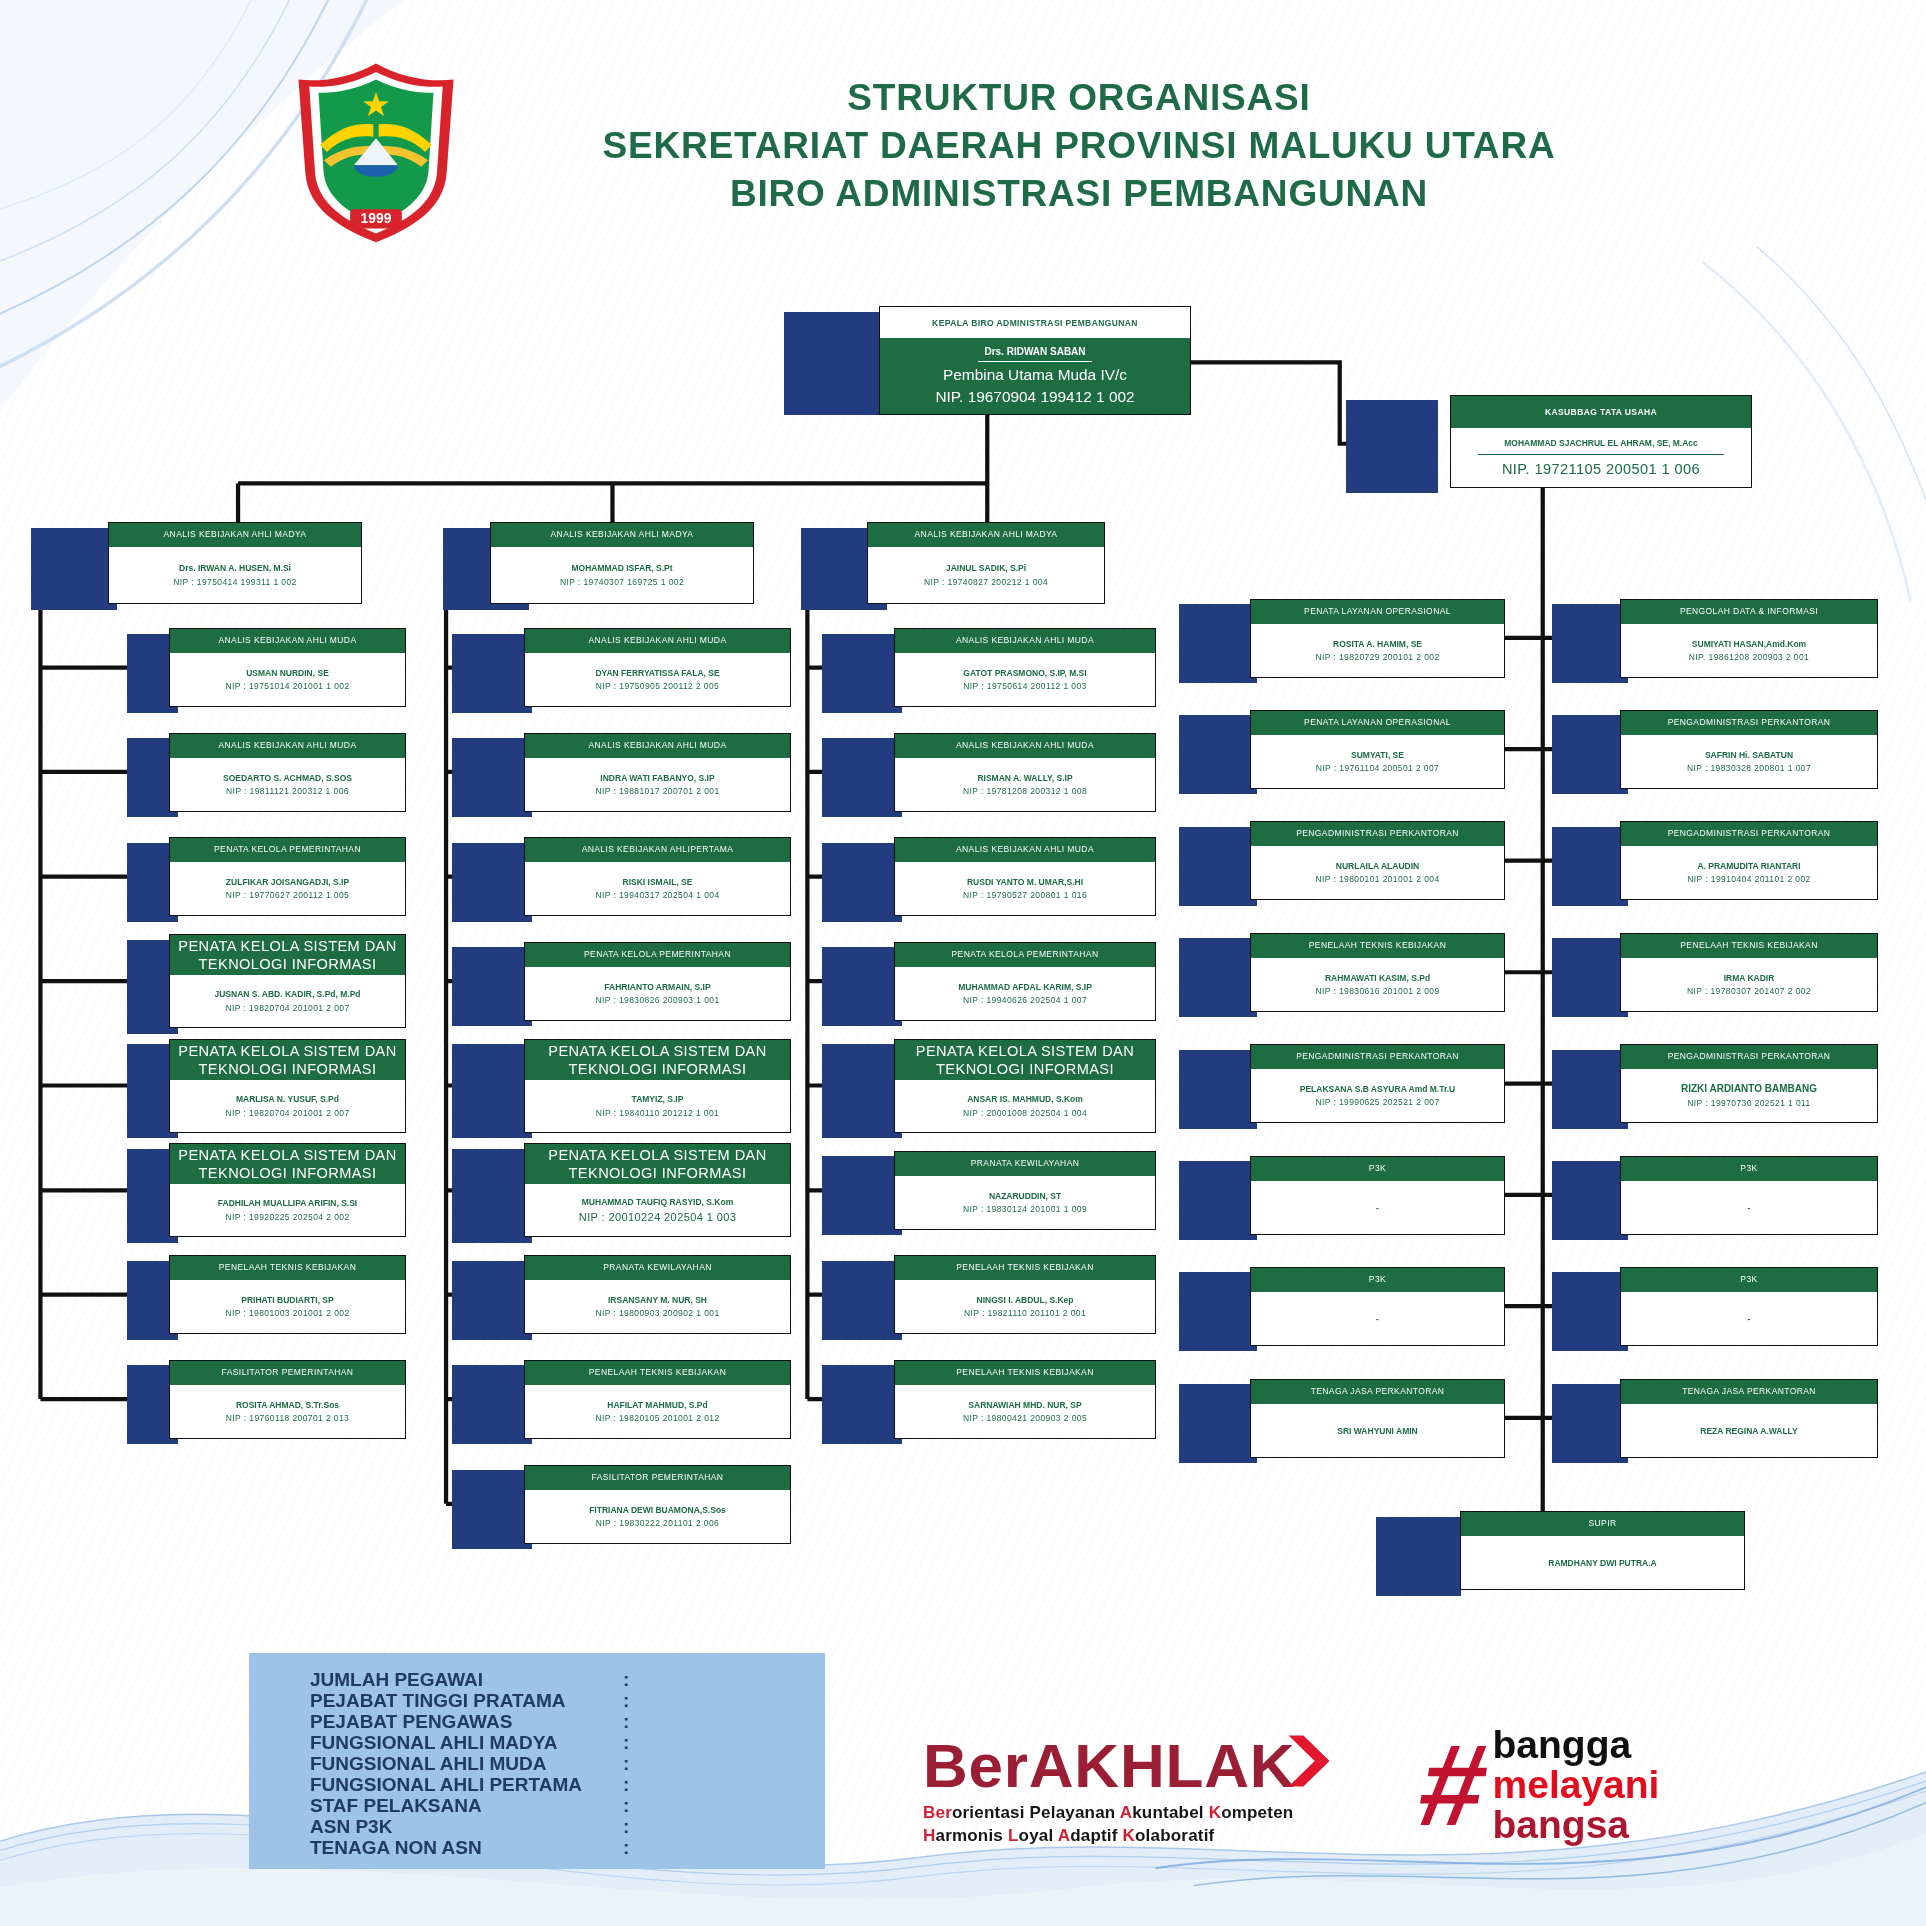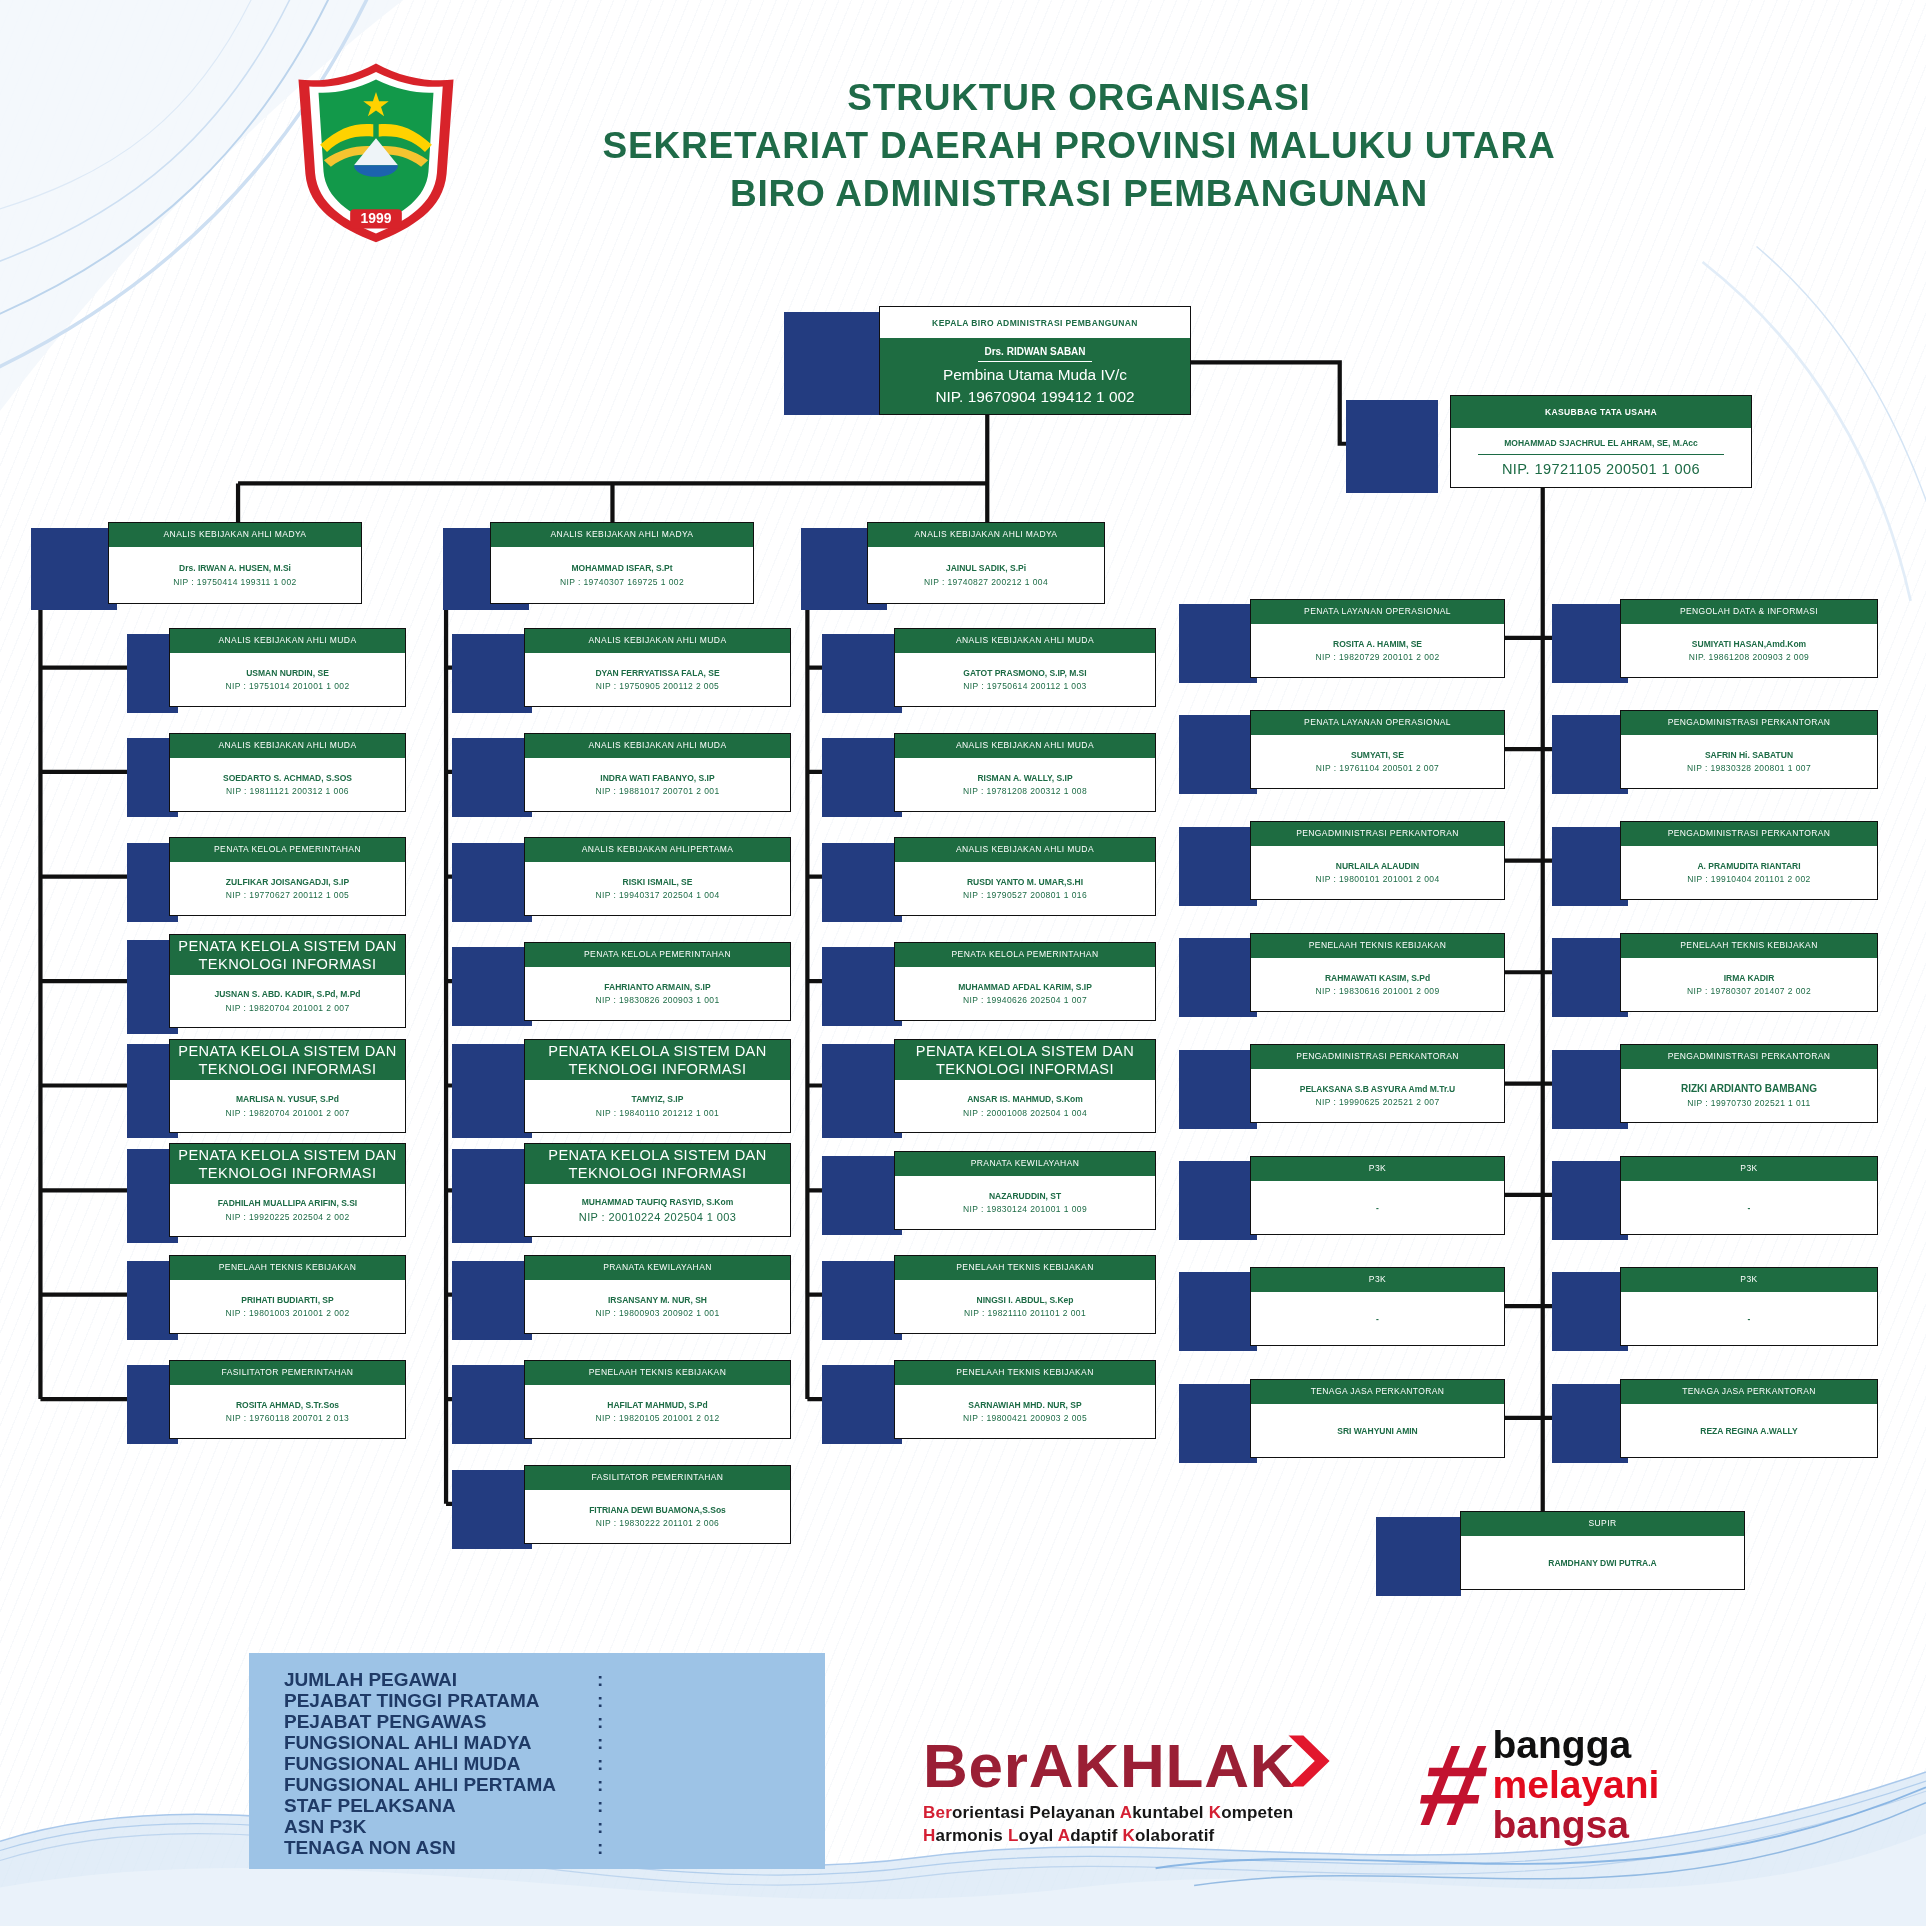--- a/index.html
+++ b/index.html
@@ -31,21 +31,21 @@
   .ksdiv{width:82%;height:1.5px;background:#1c6b45;margin:6.2px 0;}
   .ksnip{color:#1c6b45;font-size:14.6px;letter-spacing:0.4px;}
   
   .titlewrap{position:absolute;left:482px;top:74px;width:1194px;z-index:2;text-align:center;
     color:#1f6b48;font-weight:800;font-size:37px;line-height:48px;letter-spacing:0.8px;}
   #logo{position:absolute;left:293px;top:58px;z-index:2;}
   
   .summary{position:absolute;left:249px;top:1653px;width:576px;height:216px;background:#9dc3e6;z-index:2;box-sizing:border-box;padding:16px 0 0 35px;}
   .srow{display:flex;font-size:19px;line-height:21px;color:#1f3a66;font-weight:600;}
   .srow.b{font-weight:800;}
-  .slabel{width:313px;}
+  .slabel{width:313px;margin-left:26px;}
   
   .berakhlak{position:absolute;left:923px;top:1735px;z-index:2;}
   .btitle{display:flex;align-items:flex-start;font-size:62px;line-height:62px;font-weight:800;color:#9a1f35;letter-spacing:0.8px;}
   .chev{margin-left:-10px;margin-top:-3.1px;}
   .bsub{margin-top:5.4px;font-size:17px;line-height:22.3px;font-weight:600;color:#161616;letter-spacing:0.2px;}
   .bsub .red{color:#d41f33;}
   
   .bangga{position:absolute;left:1421px;top:1710px;z-index:2;display:flex;}
   .hash{font-size:116px;line-height:116px;font-weight:700;color:#c2122f;transform:skewX(-10deg);margin-top:17px;}
   .btxt{margin-left:7px;margin-top:15.4px;display:flex;flex-direction:column;}
@@ -419,21 +419,21 @@
         <div class="role fit" style="font-size: 8.5px;">TENAGA JASA PERKANTORAN</div>
         <div class="pbody">
           <div class="pname fit" style="font-size: 8.5px;">SRI WAHYUNI AMIN</div>
         </div>
       </div>
       <div class="bb" style="left: 1552px; top: 604px; width: 76px; height: 79px;"></div>
       <div class="card" style="left: 1620px; top: 599px; width: 258px; height: 79px;">
         <div class="role fit" style="font-size: 8.5px;">PENGOLAH DATA &amp; INFORMASI</div>
         <div class="pbody">
           <div class="pname fit" style="font-size: 8.5px;">SUMIYATI HASAN,Amd.Kom</div>
-          <div class="pnip fit" style="font-size: 8.5px;">NIP. 19861208 200903 2 009</div>
+          <div class="pnip fit" style="font-size: 8.5px;">NIP. 19861208 200903 2 001</div>
         </div>
       </div>
       <div class="bb" style="left: 1552px; top: 715px; width: 76px; height: 79px;"></div>
       <div class="card" style="left: 1620px; top: 710px; width: 258px; height: 79px;">
         <div class="role fit" style="font-size: 8.5px;">PENGADMINISTRASI PERKANTORAN</div>
         <div class="pbody">
           <div class="pname fit" style="font-size: 8.5px;">SAFRIN Hi. SABATUN</div>
           <div class="pnip fit" style="font-size: 8.5px;">NIP : 19830328 200801 1 007</div>
         </div>
       </div>

